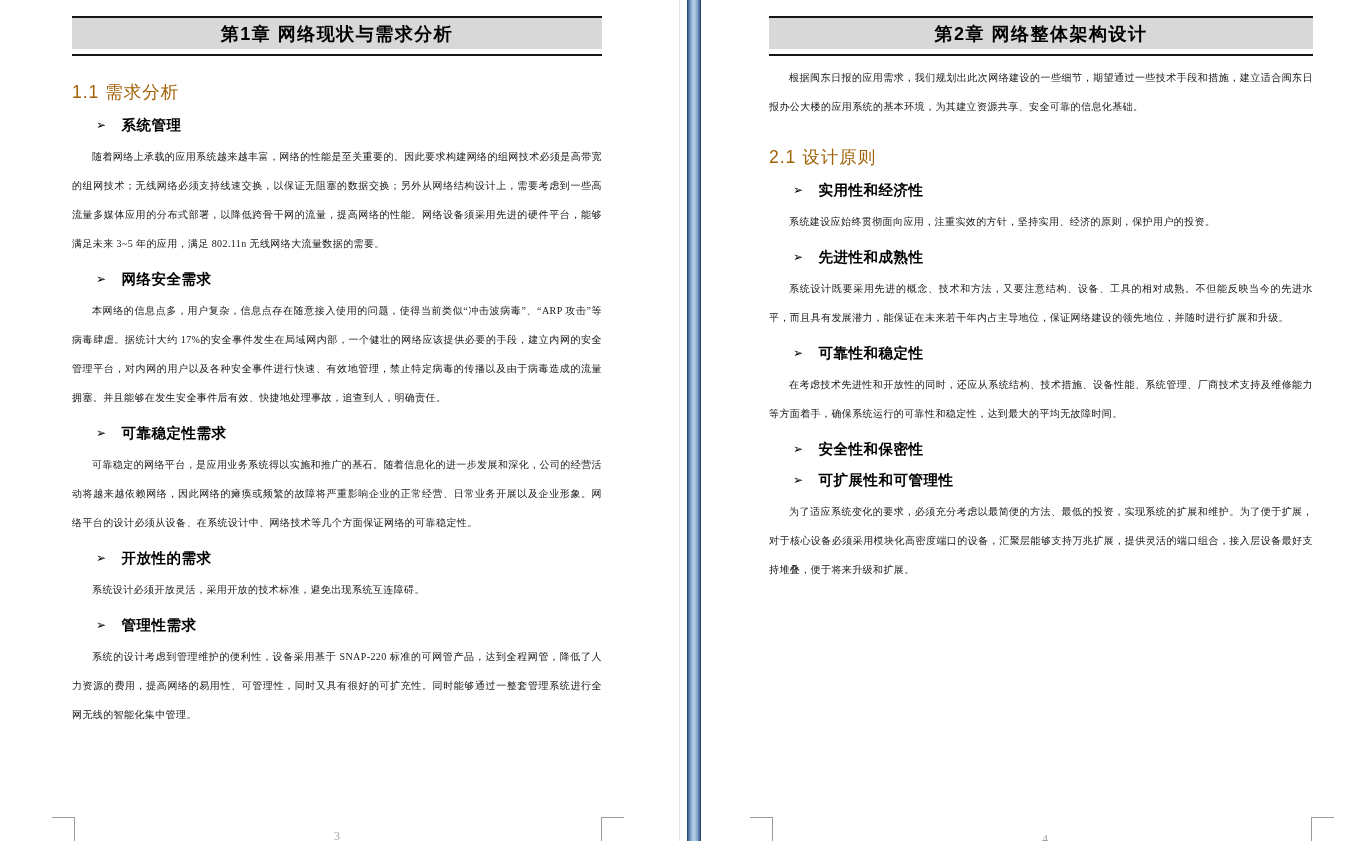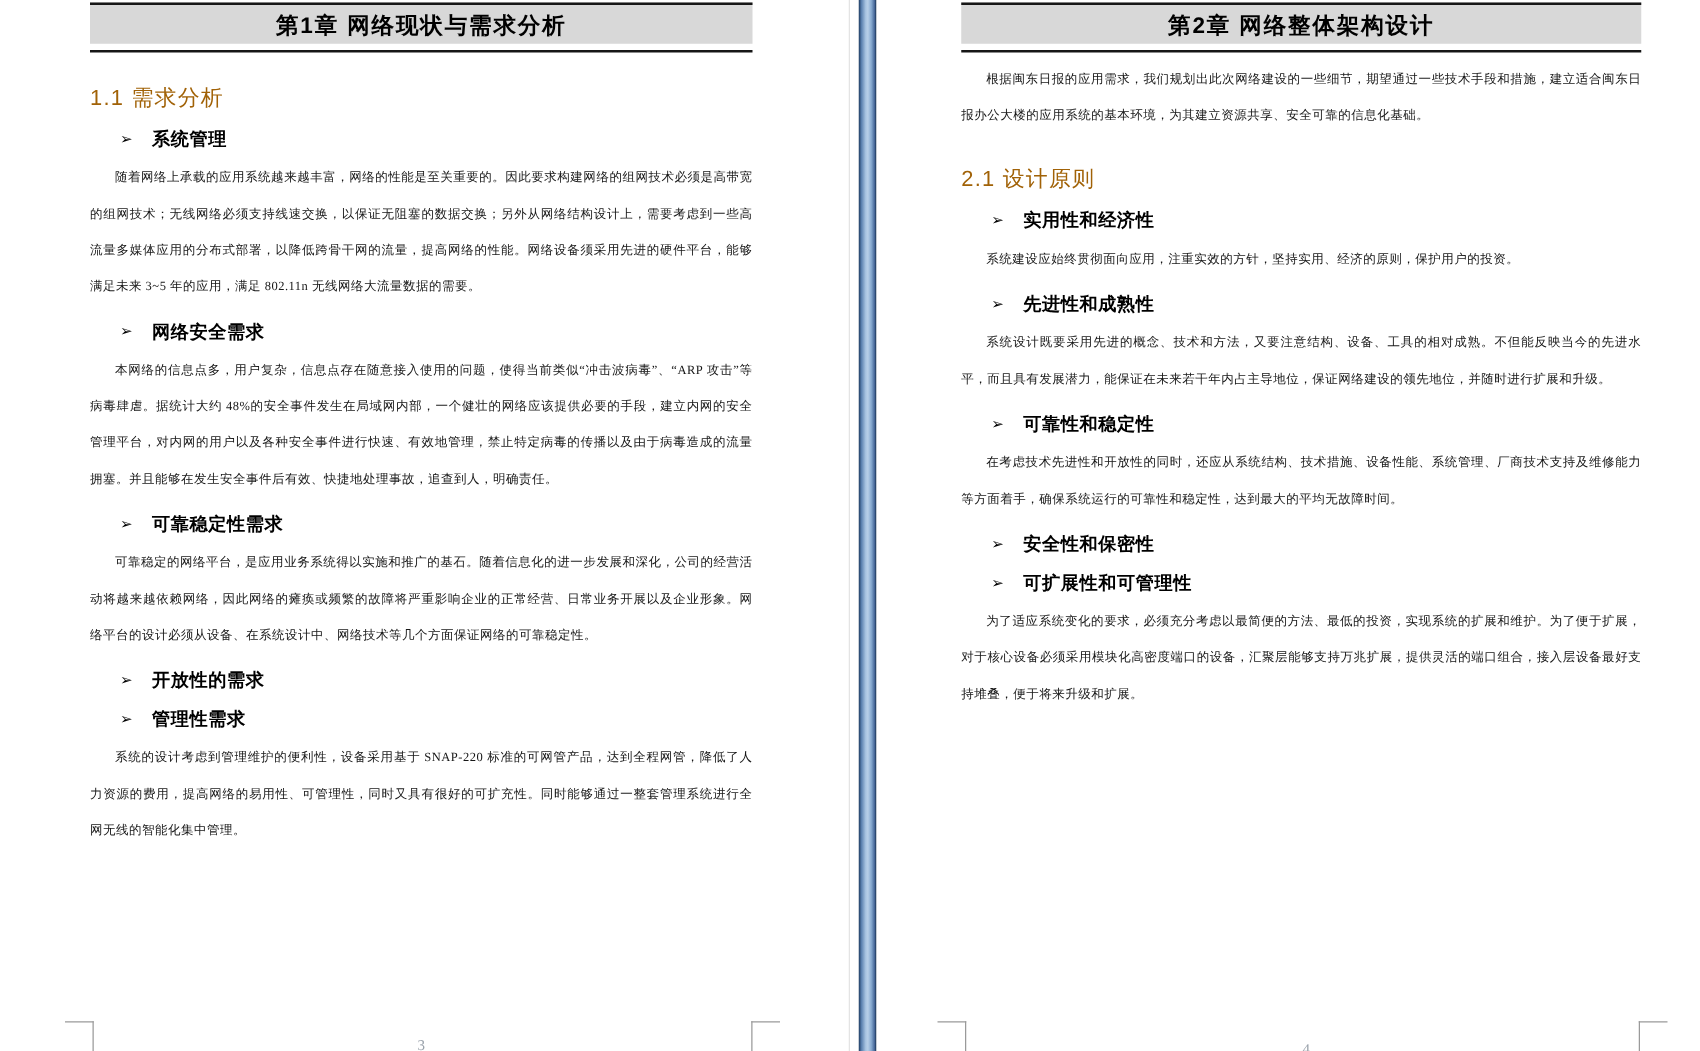--- a/index.html
+++ b/index.html
@@ -6,21 +6,21 @@
   body{
     width:1360px;height:841px;overflow:hidden;position:relative;
     background:#ffffff;color:#1c1c1c;
     font-family:"Liberation Serif","DejaVu Serif",serif;
   }
   .page{position:absolute;top:0;}
   #left-page{left:72px;width:530px;}
   #right-page{left:769px;width:544px;}
 
   .chapter-band{
-    margin-top:2px;height:31px;background:#d8d8d8;border-top:2px solid #161616;
+    margin-top:16px;height:31px;background:#d8d8d8;border-top:2px solid #161616;
     display:flex;align-items:center;justify-content:center;
     font-family:"Liberation Sans","DejaVu Sans",sans-serif;
     font-size:18px;font-weight:bold;letter-spacing:1.5px;color:#000;
   }
   .chapter-rule{height:2px;background:#161616;margin-top:5px;}
 
   h2.sec-title{
     margin:24px 0 0 0;font-family:"Liberation Sans","DejaVu Sans",sans-serif;
     font-size:17.5px;font-weight:500;letter-spacing:1px;color:#a16207;
   }
@@ -61,30 +61,31 @@
   <div>
       <div class="b-head">
         <span class="marker">➢</span>
         <span>系统管理</span>
       </div>
       <p class="para">随着网络上承载的应用系统越来越丰富，网络的性能是至关重要的。因此要求构建网络的组网技术必须是高带宽的组网技术；无线网络必须支持线速交换，以保证无阻塞的数据交换；另外从网络结构设计上，需要考虑到一些高流量多媒体应用的分布式部署，以降低跨骨干网的流量，提高网络的性能。网络设备须采用先进的硬件平台，能够满足未来 3~5 年的应用，满足 802.11n 无线网络大流量数据的需要。</p>
       <div class="b-head">
         <span class="marker">➢</span>
         <span>网络安全需求</span>
       </div>
-      <p class="para">本网络的信息点多，用户复杂，信息点存在随意接入使用的问题，使得当前类似“冲击波病毒”、“ARP 攻击”等病毒肆虐。据统计大约 48%的安全事件发生在局域网内部，一个健壮的网络应该提供必要的手段，建立内网的安全管理平台，对内网的用户以及各种安全事件进行快速、有效地管理，禁止特定病毒的传播以及由于病毒造成的流量拥塞。并且能够在发生安全事件后有效、快捷地处理事故，追查到人，明确责任。</p>
+      <p class="para">本网络的信息点多，用户复杂，信息点存在随意接入使用的问题，使得当前类似“冲击波病毒”、“ARP 攻击”等病毒肆虐。据统计大约 17%的安全事件发生在局域网内部，一个健壮的网络应该提供必要的手段，建立内网的安全管理平台，对内网的用户以及各种安全事件进行快速、有效地管理，禁止特定病毒的传播以及由于病毒造成的流量拥塞。并且能够在发生安全事件后有效、快捷地处理事故，追查到人，明确责任。</p>
       <div class="b-head">
         <span class="marker">➢</span>
         <span>可靠稳定性需求</span>
       </div>
       <p class="para">可靠稳定的网络平台，是应用业务系统得以实施和推广的基石。随着信息化的进一步发展和深化，公司的经营活动将越来越依赖网络，因此网络的瘫痪或频繁的故障将严重影响企业的正常经营、日常业务开展以及企业形象。网络平台的设计必须从设备、在系统设计中、网络技术等几个方面保证网络的可靠稳定性。</p>
       <div class="b-head">
         <span class="marker">➢</span>
         <span>开放性的需求</span>
       </div>
+      <p class="para">系统设计必须开放灵活，采用开放的技术标准，避免出现系统互连障碍。</p>
       <div class="b-head">
         <span class="marker">➢</span>
         <span>管理性需求</span>
       </div>
       <p class="para">系统的设计考虑到管理维护的便利性，设备采用基于 SNAP-220 标准的可网管产品，达到全程网管，降低了人力资源的费用，提高网络的易用性、可管理性，同时又具有很好的可扩充性。同时能够通过一整套管理系统进行全网无线的智能化集中管理。</p>
     </div>
 </div>
 
 <div class="page" id="right-page">
   <div class="chapter-band">

